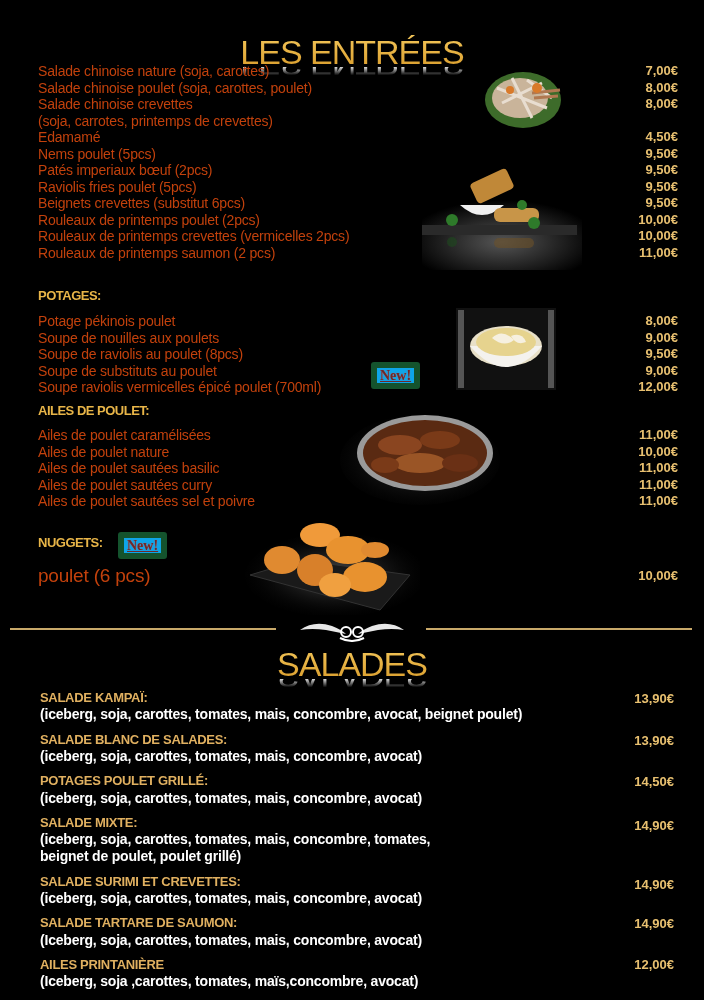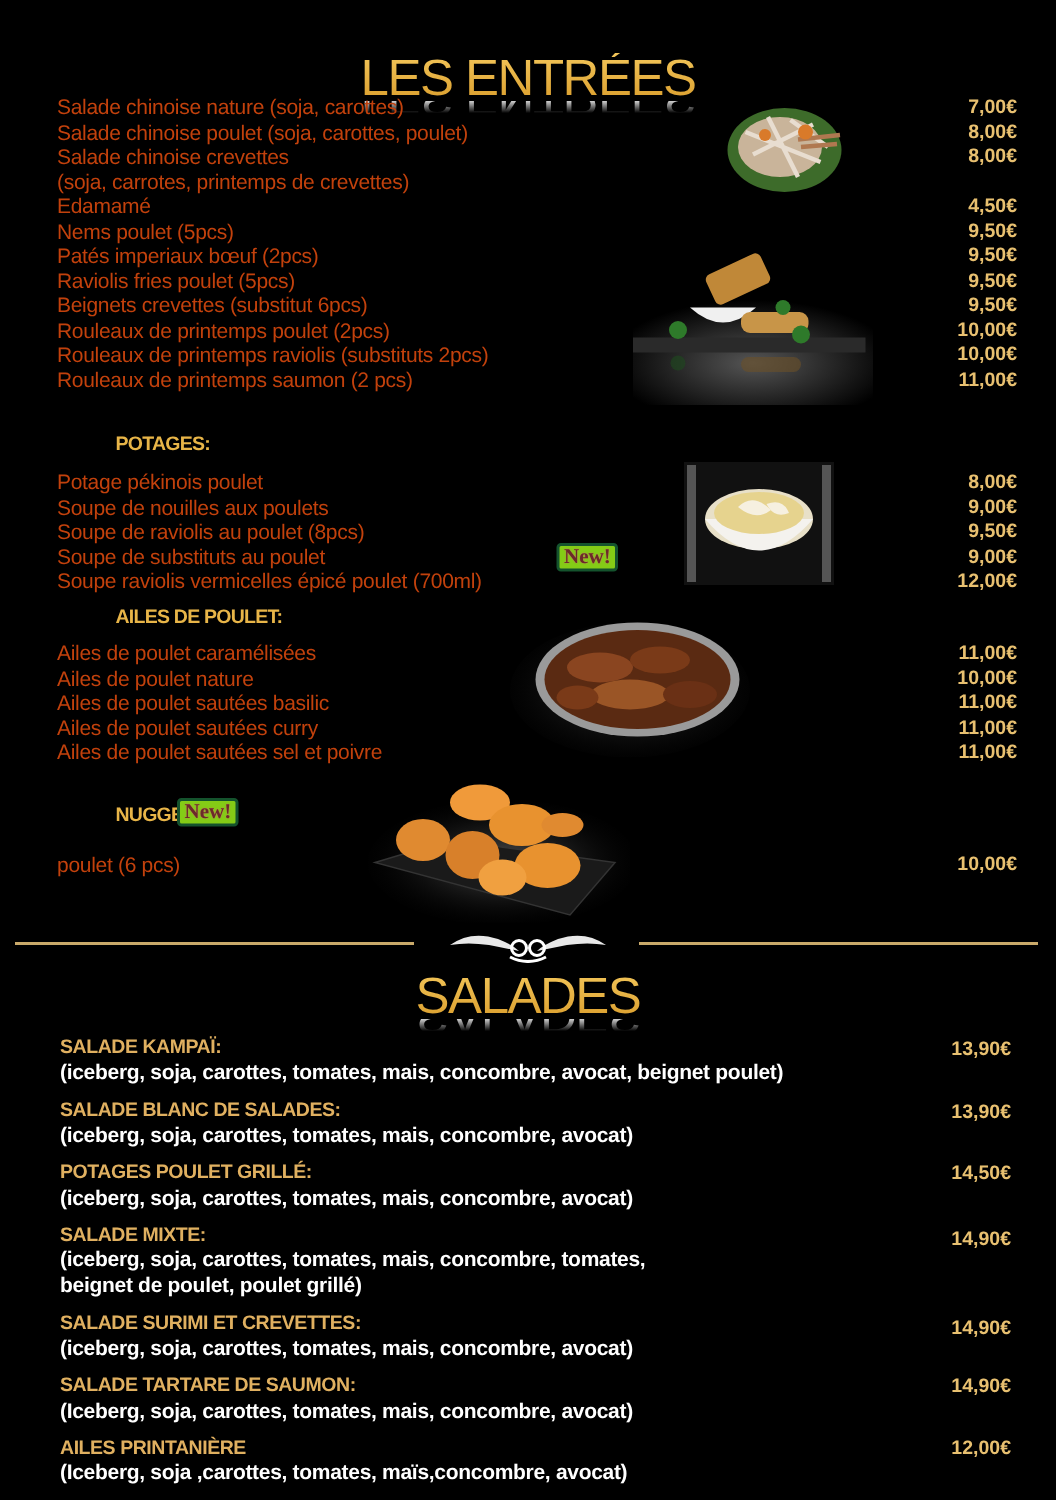--- a/index.html
+++ b/index.html
@@ -2,22 +2,22 @@
 <html><head>
 <meta charset="utf-8">
 <style>
   html, body { margin:0; padding:0; background:#000; }
   body { width:704px; height:1000px; position:relative; overflow:hidden; font-family:"Liberation Sans", sans-serif; color:#fff; }
   .title { position:absolute; left:0; width:704px; text-align:center; color:#e8b548; font-family:"Liberation Sans", sans-serif; letter-spacing:-1px; }
   .title .main { font-size:34px; line-height:34px; display:block; background:linear-gradient(#f3c65a,#d99d2c); -webkit-background-clip:text; background-clip:text; color:transparent; }
   .title .refl { font-size:34px; line-height:34px; display:block; transform:scaleY(-1); height:14px; overflow:hidden; margin-top:-2px; color:transparent; background:linear-gradient(to top, rgba(255,255,255,0.85), rgba(255,255,255,0) 60%); -webkit-background-clip:text; background-clip:text; }
   .row { position:absolute; left:38px; font-size:14px; line-height:16.5px; font-weight:normal; color:#c2410c; white-space:nowrap; letter-spacing:-0.2px; }
   .price { position:absolute; right:26px; font-size:13px; line-height:16.5px; font-weight:bold; color:#e8c070; text-align:right; white-space:nowrap; }
-  .cat { position:absolute; left:38px; font-size:13px; font-weight:bold; color:#e8b548; letter-spacing:-0.5px;margin-left:39px; }
-  .new-badge { position:absolute; border:2px solid #14532d; border-radius:3px; color:#6b2a2a; background:#84cc16; font-family:"Liberation Serif", serif; font-weight:bold; font-size:14px; line-height:15px; padding:0 3px; text-shadow:0 0 1px #c66; }
+  .cat { position:absolute; left:38px; font-size:13px; font-weight:bold; color:#e8b548; letter-spacing:-0.5px; }
+  .new-badge { position:absolute; border:6px solid #14532d; border-radius:3px; color:#6b2a2a; background:#0ea5e9; font-family:"Liberation Serif", serif; font-weight:bold; font-size:14px; line-height:15px; padding:0 3px; text-shadow:0 0 1px #c66;text-decoration:underline; }
   .img { position:absolute; }
   .divider { position:absolute; top:628px; height:2px; background:#c9a96a; }
   .sal-name { position:absolute; left:40px; font-size:13px; font-weight:bold; color:#e0b060; letter-spacing:-0.3px; white-space:nowrap; }
   .sal-desc { position:absolute; left:40px; font-size:14px; line-height:17px; font-weight:bold; color:#fff; white-space:nowrap; letter-spacing:-0.2px; }
   .sal-price { position:absolute; right:30px; font-size:13px; font-weight:bold; color:#e8c070;margin-left:48px; }
 </style>
 </head>
 <body>
 
 <div class="title" style="top:14px;margin-top:21px;">
@@ -38,21 +38,21 @@
   <div class="row" style="top:145.5px">Nems poulet (5pcs)</div>
   <div class="price" style="top:145.5px">9,50€</div>
   <div class="row" style="top:162px">Patés imperiaux bœuf (2pcs)</div>
   <div class="price" style="top:162px">9,50€</div>
   <div class="row" style="top:178.5px">Raviolis fries poulet (5pcs)</div>
   <div class="price" style="top:178.5px">9,50€</div>
   <div class="row" style="top:195px">Beignets crevettes (substitut 6pcs)</div>
   <div class="price" style="top:195px">9,50€</div>
   <div class="row" style="top:211.5px">Rouleaux de printemps poulet (2pcs)</div>
   <div class="price" style="top:211.5px">10,00€</div>
-  <div class="row" style="top:228px">Rouleaux de printemps raviolis (substituts 2pcs)</div>
+  <div class="row" style="top:228px">Rouleaux de printemps crevettes (vermicelles 2pcs)</div>
   <div class="price" style="top:228px">10,00€</div>
   <div class="row" style="top:244.5px">Rouleaux de printemps saumon (2 pcs)</div>
   <div class="price" style="top:244.5px">11,00€</div>
 </div>
 
 <svg class="img" style="left:482px;top:68px" width="82" height="62">
   <ellipse cx="41" cy="32" rx="38" ry="28" fill="#3d6b2a"></ellipse>
   <ellipse cx="38" cy="30" rx="28" ry="20" fill="#c9b49a"></ellipse>
   <path d="M15 20 L65 40 M20 35 L60 15 M30 10 L50 50 M45 12 L70 30" stroke="#e8ddd0" stroke-width="3"></path>
   <path d="M50 25 L78 22 M52 30 L76 28" stroke="#b07850" stroke-width="3"></path>
@@ -131,21 +131,21 @@
   <ellipse cx="85" cy="48" rx="62" ry="33" fill="#5a2a12"></ellipse>
   <ellipse cx="60" cy="40" rx="22" ry="10" fill="#8a4520"></ellipse>
   <ellipse cx="100" cy="35" rx="20" ry="9" fill="#7a3a18"></ellipse>
   <ellipse cx="80" cy="58" rx="26" ry="10" fill="#9a5526"></ellipse>
   <ellipse cx="120" cy="58" rx="18" ry="9" fill="#6a3015"></ellipse>
   <ellipse cx="45" cy="60" rx="14" ry="8" fill="#7a3a18"></ellipse>
 </svg>
 
 <div class="cat" style="top:535px">NUGGETS:</div>
 <div class="new-badge" style="left:118px;top:532px">New!</div>
-<div class="row" style="top:568px;left:38px;font-size:14px">poulet (6 pcs)</div>
+<div class="row" style="top:568px;left:38px;font-size:19px">poulet (6 pcs)</div>
 <div class="price" style="top:568px">10,00€</div>
 
 <svg class="img" style="left:240px;top:515px" width="180" height="100">
   <defs>
       <radialGradient id="g3" cx="50%" cy="50%" r="55%">
         <stop offset="0" stop-color="#555"></stop>
         <stop offset="1" stop-color="#000" stop-opacity="0"></stop>
       </radialGradient>
     </defs>
   <ellipse cx="95" cy="60" rx="90" ry="42" fill="url(#g3)"></ellipse>

